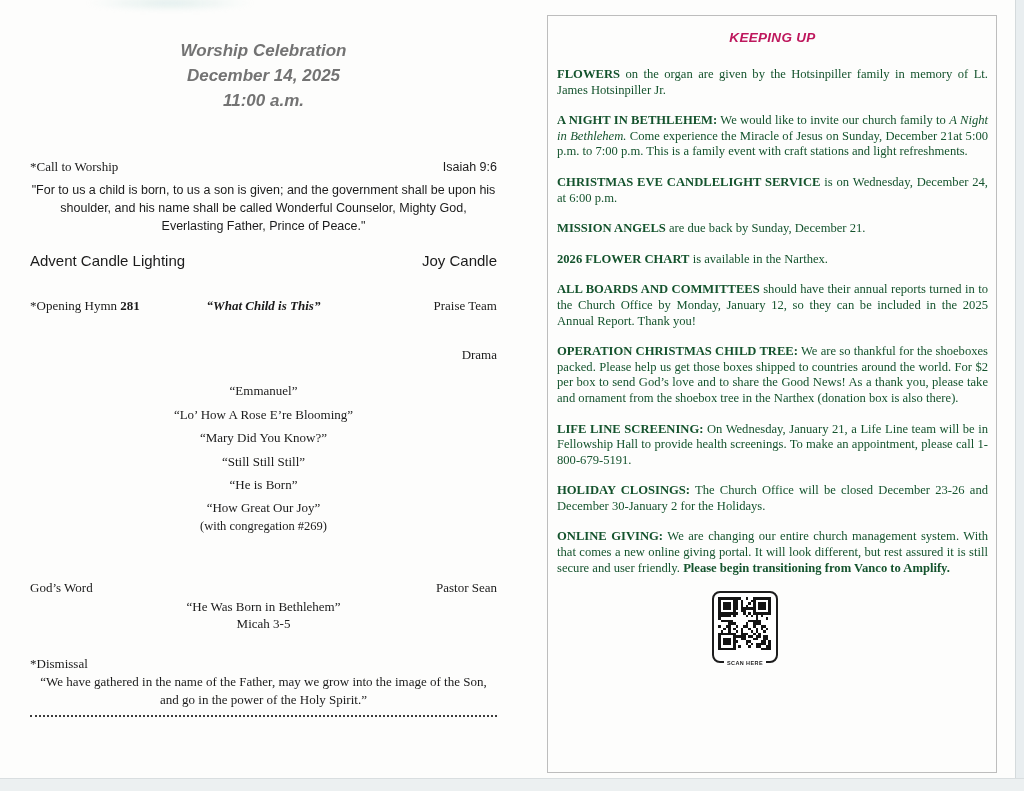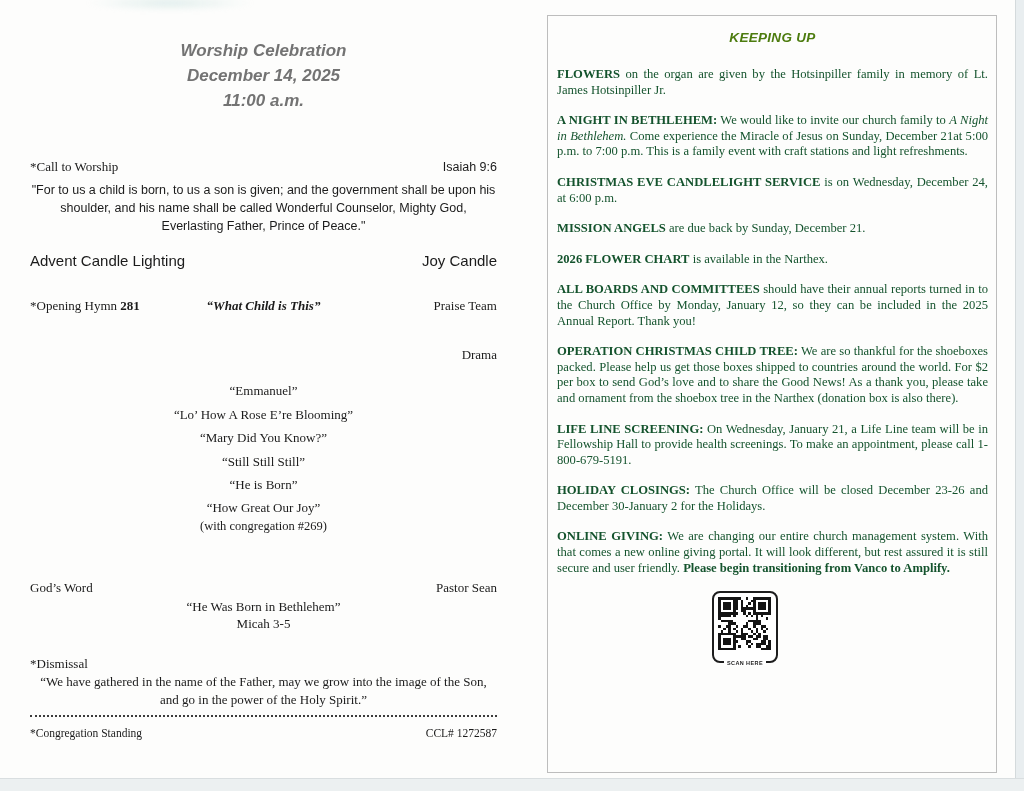--- a/index.html
+++ b/index.html
@@ -43,21 +43,21 @@
   .pos-dismissal{top:656px;font-size:13px;}
   .pos-disquote{top:673px;font-size:13px;line-height:17.5px;}
   .dotted{top:715px;border-top:2px dotted #3c3c3c;height:0;}
   .pos-footer{top:727px;font-size:11.5px;}
 
   
   .right-box{position:absolute;left:547px;top:15px;width:450px;height:758px;
              border:1.5px solid #bdbdbd;box-sizing:border-box;background:#fdfdfc;
              padding:12px 8px 8px 9px;}
   .ku-heading{text-align:center;font-family:"Liberation Sans", sans-serif;font-weight:bold;
-              font-style:italic;font-size:13.5px;letter-spacing:.3px;margin:2px 0 22px 0;color:#4d7c0f;}
+              font-style:italic;font-size:13.5px;letter-spacing:.3px;margin:2px 0 22px 0;color:#be185d;}
   .ann p{margin:0 0 15px 0;font-size:12.6px;line-height:15.6px;text-align:justify;color:#14532d;}
   .seg-b{font-weight:bold;}
   .seg-i{font-style:italic;}
 
   
   .qr-frame{position:relative;margin:7px 0 0 155px;width:66px;height:72px;
             border:2.5px solid #1d1d1d;border-radius:8px;box-sizing:border-box;background:#fff;}
   .qr-grid{position:absolute;left:4px;top:4px;width:53px;height:53px;display:grid;
            grid-template-columns:repeat(21,1fr);grid-template-rows:repeat(21,1fr);}
   .qr-grid div{background:transparent;}
@@ -114,24 +114,20 @@
       <span>Pastor Sean</span>
     </div>
     <div class="abs center serif pos-hwb">“He Was Born in Bethlehem”</div>
     <div class="abs center serif pos-micah">Micah 3-5</div>
 
     <div class="abs serif pos-dismissal">*Dismissal</div>
     <div class="abs center serif pos-disquote">“We have gathered in the name of the Father, may we grow into the image of the Son, and go in the power of the Holy Spirit.”</div>
 
     <div class="abs dotted"></div>
 
-    <div class="abs row serif pos-footer">
-      <span>*Congregation Standing</span>
-      <span>CCL# 1272587</span>
-    </div>
   </div>
 
   <div class="right-box">
     <div class="ku-heading">KEEPING UP</div>
     <div class="ann" id="ann-list">
         <p><span class="seg-b">FLOWERS</span><span> on the organ are given by the Hotsinpiller family in memory of Lt. James Hotsinpiller Jr.</span></p>
         <p><span class="seg-b">A NIGHT IN BETHLEHEM:</span><span> We would like to invite our church family to </span><span class="seg-i">A Night in Bethlehem.</span><span> Come experience the Miracle of Jesus on Sunday, December 21at 5:00 p.m. to 7:00 p.m. This is a family event with craft stations and light refreshments.</span></p>
         <p><span class="seg-b">CHRISTMAS EVE CANDLELIGHT SERVICE</span><span> is on Wednesday, December 24, at 6:00 p.m.</span></p>
         <p><span class="seg-b">MISSION ANGELS</span><span> are due back by Sunday, December 21.</span></p>
         <p><span class="seg-b">2026 FLOWER CHART</span><span> is available in the Narthex.</span></p>

